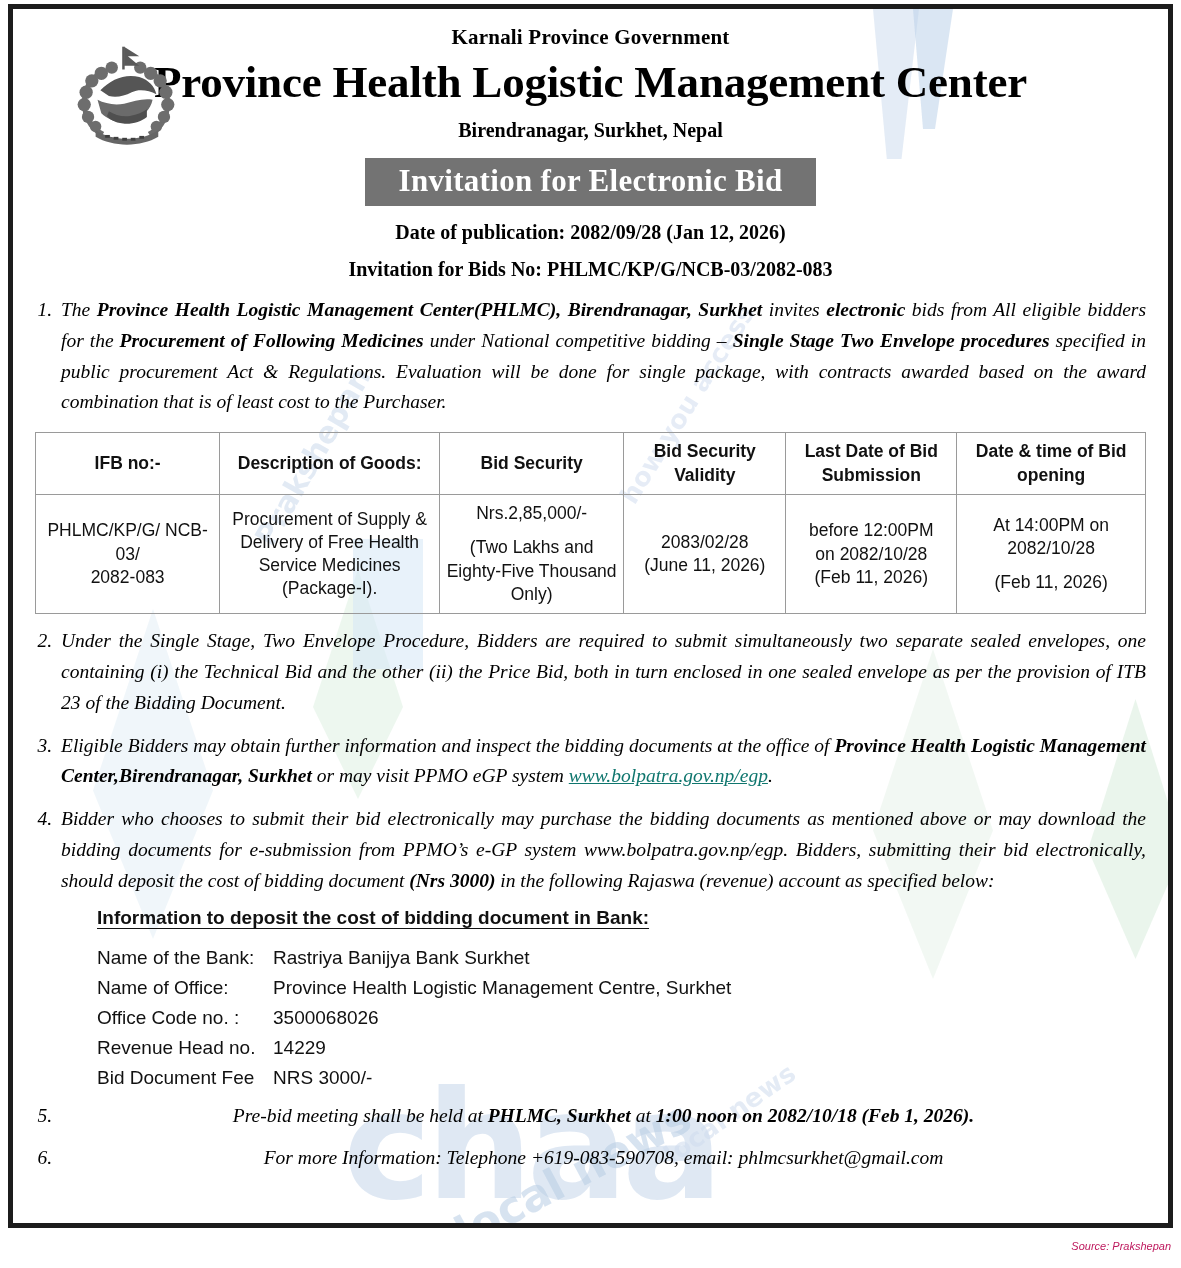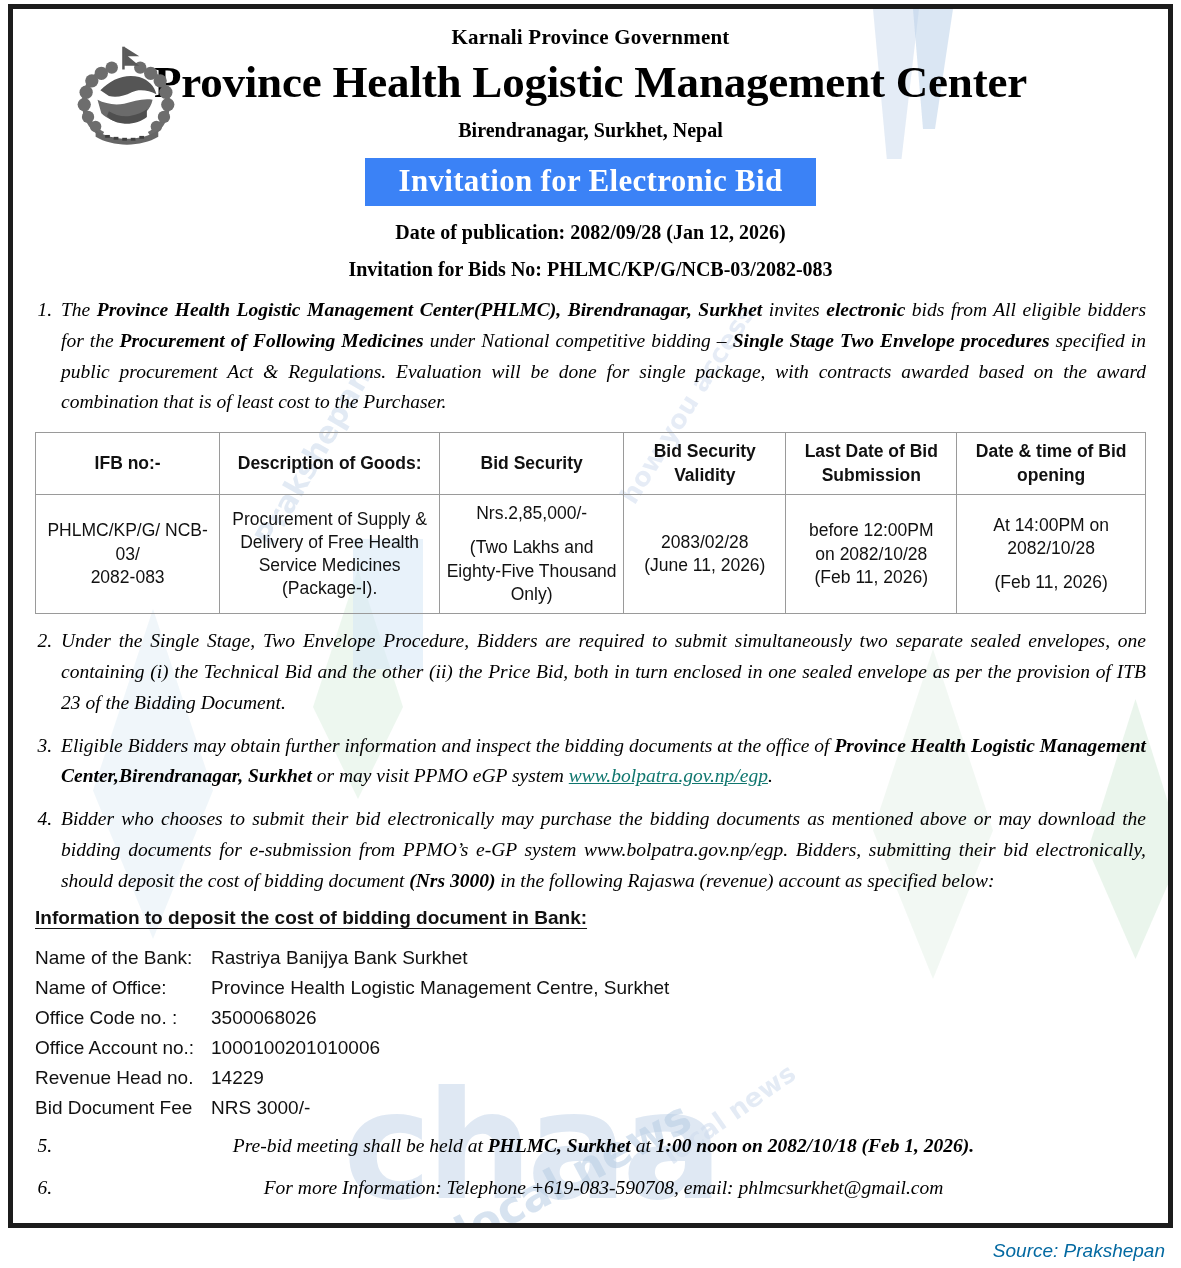--- a/index.html
+++ b/index.html
@@ -94,21 +94,21 @@
   }
   .org-line4 {
     font-family: "Liberation Serif", serif;
     font-weight: bold;
     font-size: 20px;
     margin-top: 11px;
   }
 
   .title-banner {
     display: inline-block;
-    background: #3b82f6;
+    background: #737373;
     color: #ffffff;
     font-family: "Liberation Serif", serif;
     font-weight: bold;
     font-size: 31px;
     padding: 5px 34px 7px 34px;
     margin-top: 16px;
     letter-spacing: .3px;
   }
   .pub-date {
     font-family: "Liberation Serif", serif;
@@ -172,20 +172,21 @@
   .c2 { width: 19.8%; }
   .c3 { width: 16.6%; }
   .c4 { width: 14.6%; }
   .c5 { width: 15.4%; }
   .c6 { width: 17.0%; }
   .cell-gap { display: block; height: 11px; }
 
   
   .bank-block {
     margin-top: 10px;
+    margin-left: 62px;
     font-family: "Liberation Sans", sans-serif;
     font-size: 19px;
     color: #111;
   }
   .bank-title {
     font-weight: bold;
     text-decoration: underline;
     text-underline-offset: 4px;
     display: inline-block;
     padding-right: 42px;
@@ -197,26 +198,26 @@
   .bl-w1 { width: 176px; }
   .bl-w2 { width: 176px; }
   .bl-w3 { width: 176px; }
   .bl-w4 { width: 176px; }
   .bl-w5 { width: 176px; }
   .bl-w6 { width: 176px; }
 
   
   .source-line {
     position: absolute;
-    right: 16px;
+    right: 10px;
     top: 1240px;
     font-family: "Liberation Sans", sans-serif;
     font-style: italic;
-    font-size: 19px;
-    color: #0369a1;
+    font-size: 11px;
+    color: #be185d;
     z-index: 3;
   }
 </style>
 </head>
 <body>
 
 <div id="notice-frame">
   <div id="notice-inner">
 
     <div id="watermark-layer">
@@ -380,24 +381,20 @@
         </div>
         <div class="bank-row">
           <span class="bank-label bl-w2">Name of Office:</span>
           <span class="bank-value">Province Health Logistic Management Centre, Surkhet</span>
         </div>
         <div class="bank-row">
           <span class="bank-label bl-w3">Office Code no. :</span>
           <span class="bank-value">3500068026</span>
         </div>
         <div class="bank-row">
-          <span class="bank-label bl-w4">Office Account no.:</span>
-          <span class="bank-value">1000100201010006</span>
-        </div>
-        <div class="bank-row">
           <span class="bank-label bl-w5">Revenue Head no.</span>
           <span class="bank-value">14229</span>
         </div>
         <div class="bank-row">
           <span class="bank-label bl-w6">Bid Document Fee</span>
           <span class="bank-value">NRS 3000/-</span>
         </div>
       </div>
 
       <div class="para nojust">

